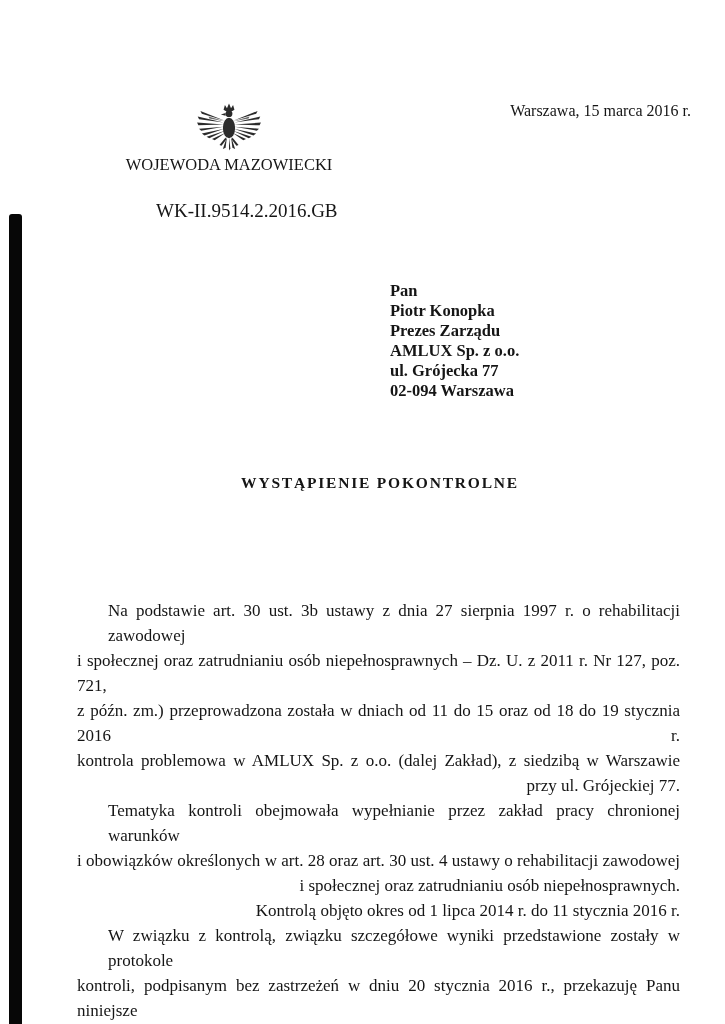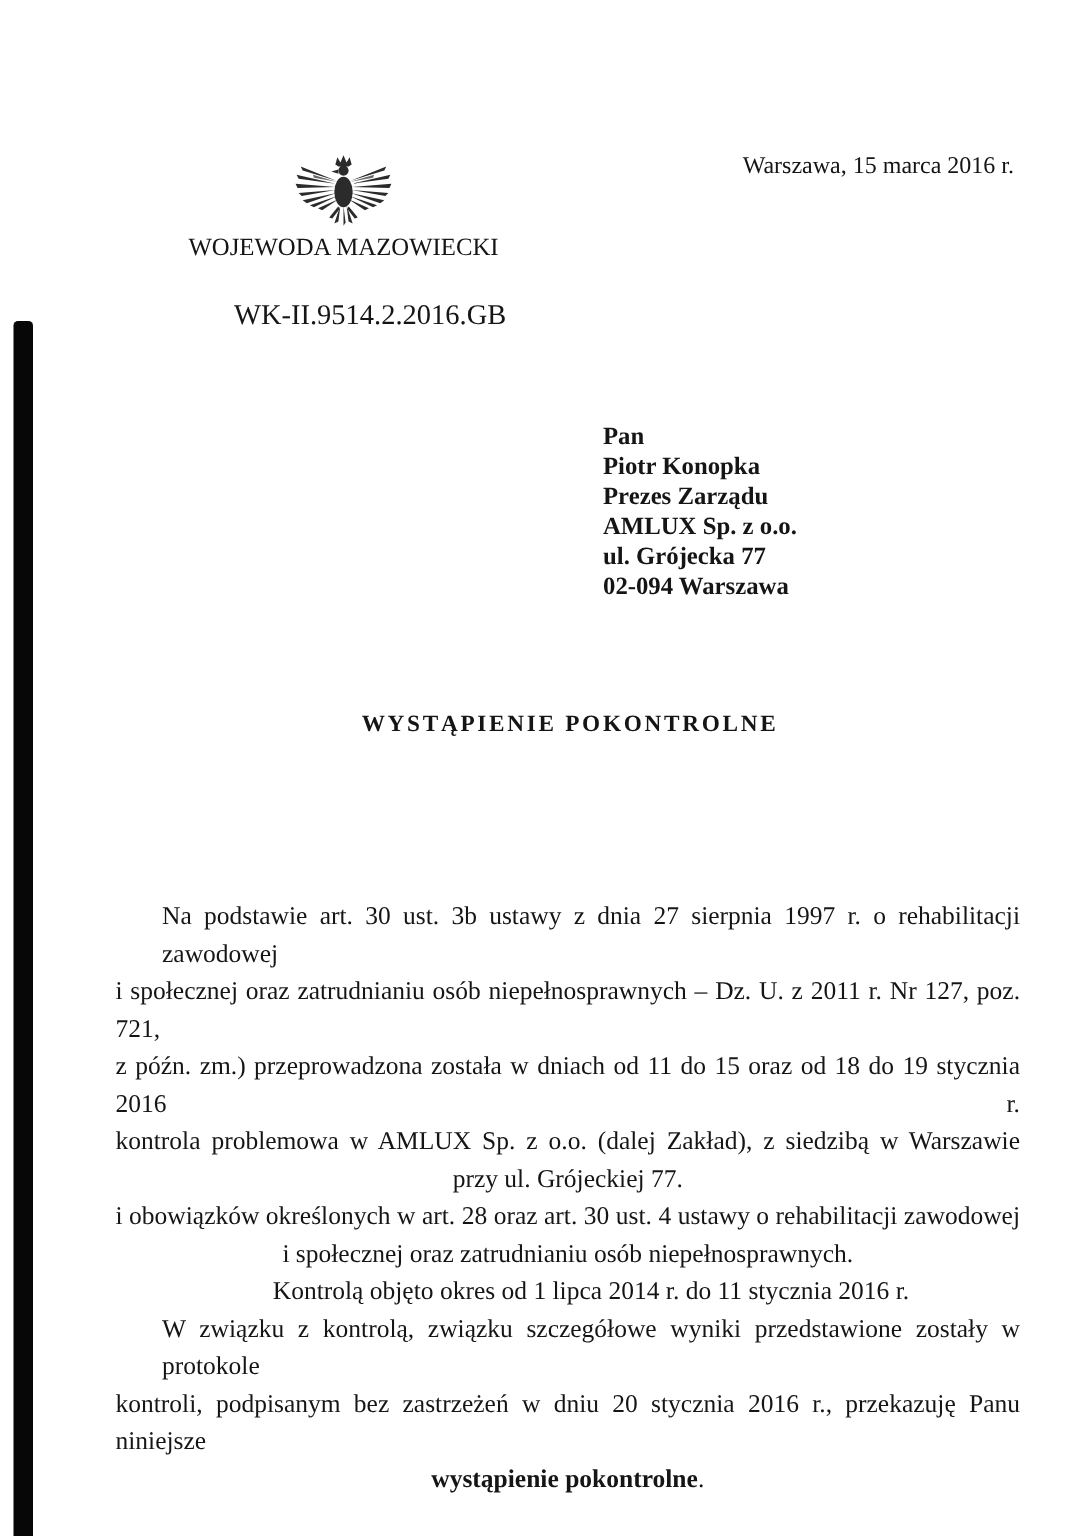--- a/index.html
+++ b/index.html
@@ -18,21 +18,21 @@
     left: 9px;
     top: 214px;
     width: 13px;
     height: 810px;
     background: #070707;
     border-radius: 3px 3px 0 0;
   }
   .date-line {
     position: absolute;
     top: 102px;
-    right: 49px;
+    right: 34px;
     font-size: 16px;
     white-space: nowrap;
   }
   .emblem {
     position: absolute;
     left: 195px;
     top: 102px;
     width: 68px;
     height: 52px;
   }
@@ -52,41 +52,40 @@
     font-size: 19px;
     white-space: nowrap;
   }
   .recipient {
     position: absolute;
     left: 390px;
     top: 281px;
     font-weight: bold;
     font-size: 16.5px;
     line-height: 19.9px;
-    margin-left: 12px;
   }
   .heading {
     position: absolute;
     left: 380px;
     top: 474px;
     transform: translateX(-50%);
     font-weight: bold;
     font-size: 15.5px;
     letter-spacing: 1.8px;
     white-space: nowrap;
   }
   .body-text {
     position: absolute;
     left: 77px;
     top: 598px;
     width: 603px;
     font-size: 17px;
     line-height: 25px;
   }
-  .bl { text-align: center; }
+  .bl { text-align: right; }
   .jl { text-align: justify; text-align-last: justify; }
   .fi { padding-left: 31px; }
   .b  { font-weight: bold; }
 </style>
 </head>
 <body>
 
 <div class="page">
 
   <div class="scan-strip"></div>
@@ -149,20 +148,21 @@
 
   <div class="heading">WYSTĄPIENIE POKONTROLNE</div>
 
   <div class="body-text">
     <div class="bl jl fi">Na podstawie art. 30 ust. 3b ustawy z dnia 27 sierpnia 1997 r. o rehabilitacji zawodowej</div>
     <div class="bl jl">i społecznej oraz zatrudnianiu osób niepełnosprawnych – Dz. U. z 2011 r. Nr 127, poz. 721,</div>
     <div class="bl jl">z późn. zm.) przeprowadzona została w dniach od 11 do 15 oraz od 18 do 19 stycznia 2016 r.</div>
     <div class="bl jl">kontrola problemowa w AMLUX Sp. z o.o. (dalej Zakład), z siedzibą w Warszawie</div>
     <div class="bl">przy ul. Grójeckiej 77.</div>
 
+    <div class="bl jl fi">Tematyka kontroli obejmowała wypełnianie przez zakład pracy chronionej warunków</div>
     <div class="bl jl">i obowiązków określonych w art. 28 oraz art. 30 ust. 4 ustawy o rehabilitacji zawodowej</div>
     <div class="bl">i społecznej oraz zatrudnianiu osób niepełnosprawnych.</div>
 
     <div class="bl fi">Kontrolą objęto okres od 1 lipca 2014 r. do 11 stycznia 2016 r.</div>
 
     <div class="bl jl fi">W związku z kontrolą, związku szczegółowe wyniki przedstawione zostały w protokole</div>
     <div class="bl jl">kontroli, podpisanym bez zastrzeżeń w dniu 20 stycznia 2016 r., przekazuję Panu niniejsze</div>
     <div class="bl"><span class="b">wystąpienie pokontrolne</span><span>.</span></div>
   </div>
 

